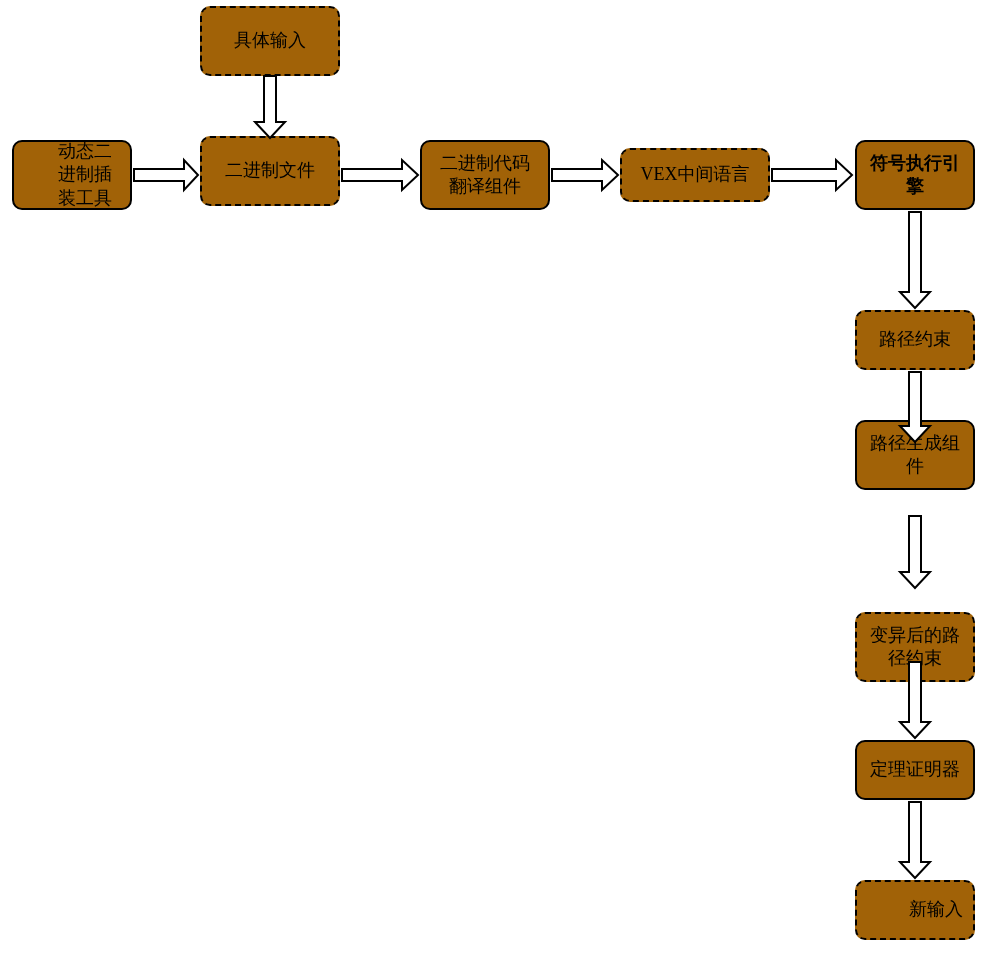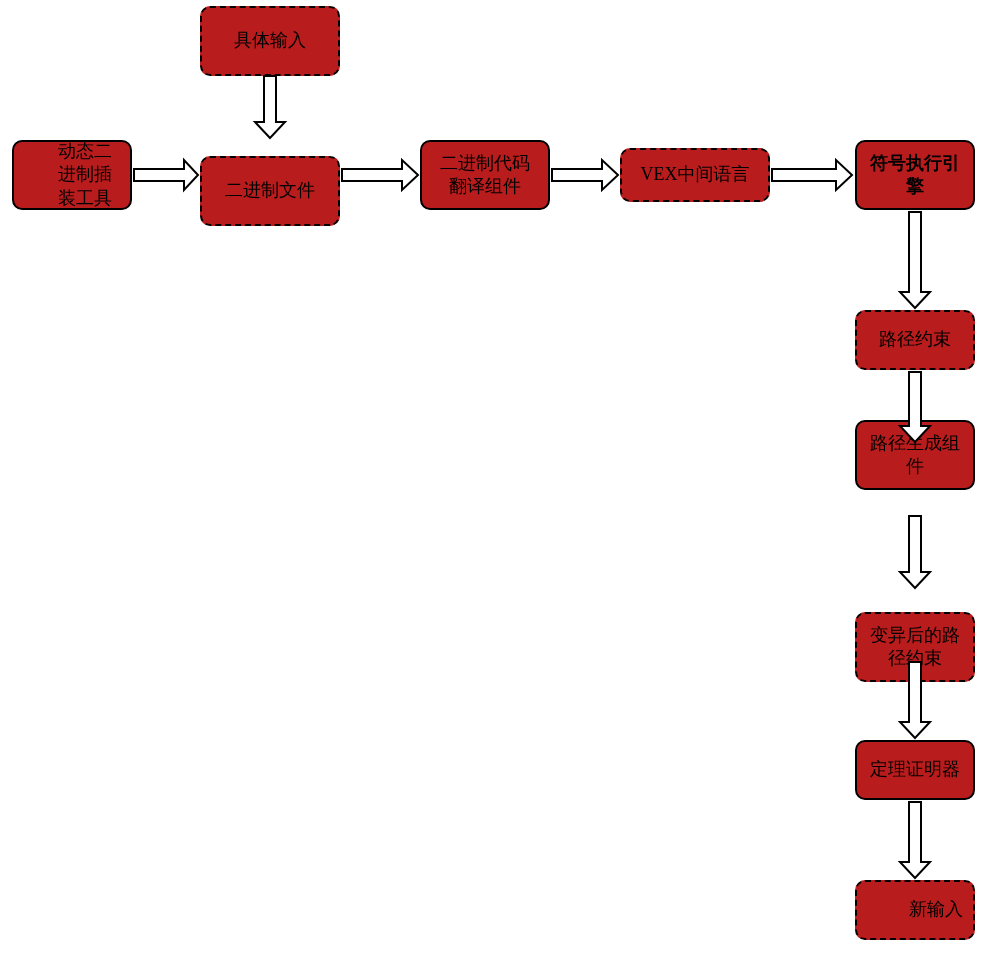--- a/index.html
+++ b/index.html
@@ -14,21 +14,21 @@
   .canvas { position: relative; width: 1000px; height: 972px; }
   .node {
     position: absolute;
     border-radius: 10px;
     display: flex;
     align-items: center;
     justify-content: center;
     text-align: center;
     padding: 6px 10px;
     line-height: 1.3;
-    background: #b91c1c;
+    background: #a16207;
   }
   .solid { border: 2px solid #000; }
   .dashed { border: 2px dashed #000; }
   svg.arrows {
     position: absolute;
     left: 0; top: 0;
     width: 1000px; height: 972px;
     pointer-events: none;
   }
 </style>
@@ -38,21 +38,21 @@
 <div class="canvas">
 
   <div class="node dashed" style="left:200px; top:6px;  width:140px; height:70px;">
     <span>具体输入</span>
   </div>
 
   <div class="node solid" style="left:12px;  top:140px; width:120px; height:70px;padding-left:36px;">
     <span>动态二进制插装工具</span>
   </div>
 
-  <div class="node dashed" style="left:200px; top:156px; width:140px; height:70px;">
+  <div class="node dashed" style="left:200px; top:136px; width:140px; height:70px;">
     <span>二进制文件</span>
   </div>
 
   <div class="node solid" style="left:420px; top:140px; width:130px; height:70px;">
     <span>二进制代码翻译组件</span>
   </div>
 
   <div class="node dashed" style="left:620px; top:148px; width:150px; height:54px;">
     <span>VEX中间语言</span>
   </div>

